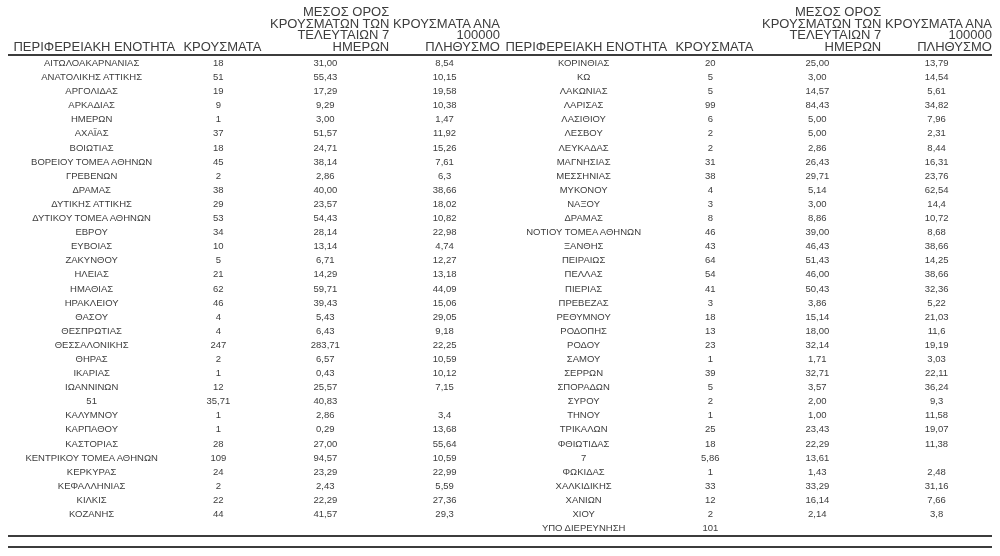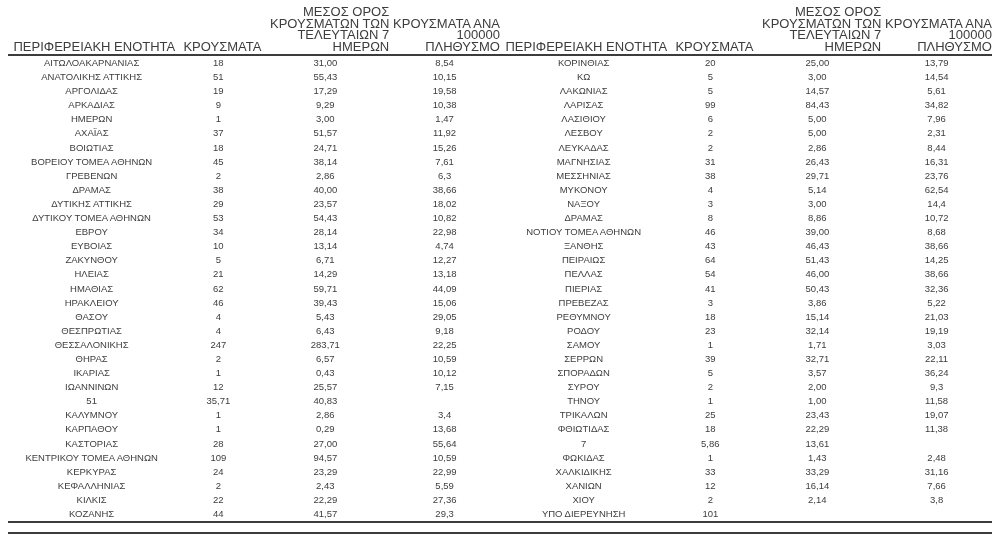--- a/index.html
+++ b/index.html
@@ -389,20 +389,26 @@
             <div class="tcell">3,86</div>
             <div class="tcell">5,22</div>
           </div>
           <div class="trow">
             <div class="tcell">ΡΕΘΥΜΝΟΥ</div>
             <div class="tcell">18</div>
             <div class="tcell">15,14</div>
             <div class="tcell">21,03</div>
           </div>
           <div class="trow">
+            <div class="tcell">ΡΟΔΟΠΗΣ</div>
+            <div class="tcell">13</div>
+            <div class="tcell">18,00</div>
+            <div class="tcell">11,6</div>
+          </div>
+          <div class="trow">
             <div class="tcell">ΡΟΔΟΥ</div>
             <div class="tcell">23</div>
             <div class="tcell">32,14</div>
             <div class="tcell">19,19</div>
           </div>
           <div class="trow">
             <div class="tcell">ΣΑΜΟΥ</div>
             <div class="tcell">1</div>
             <div class="tcell">1,71</div>
             <div class="tcell">3,03</div>

